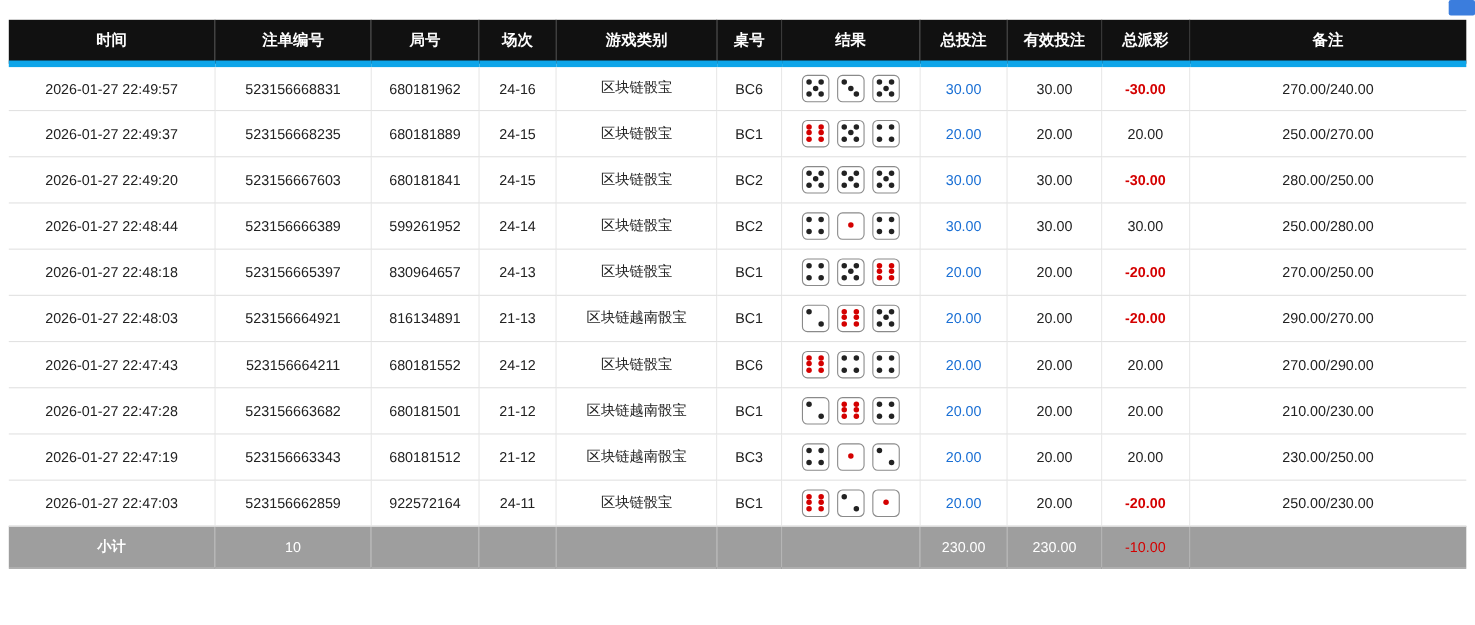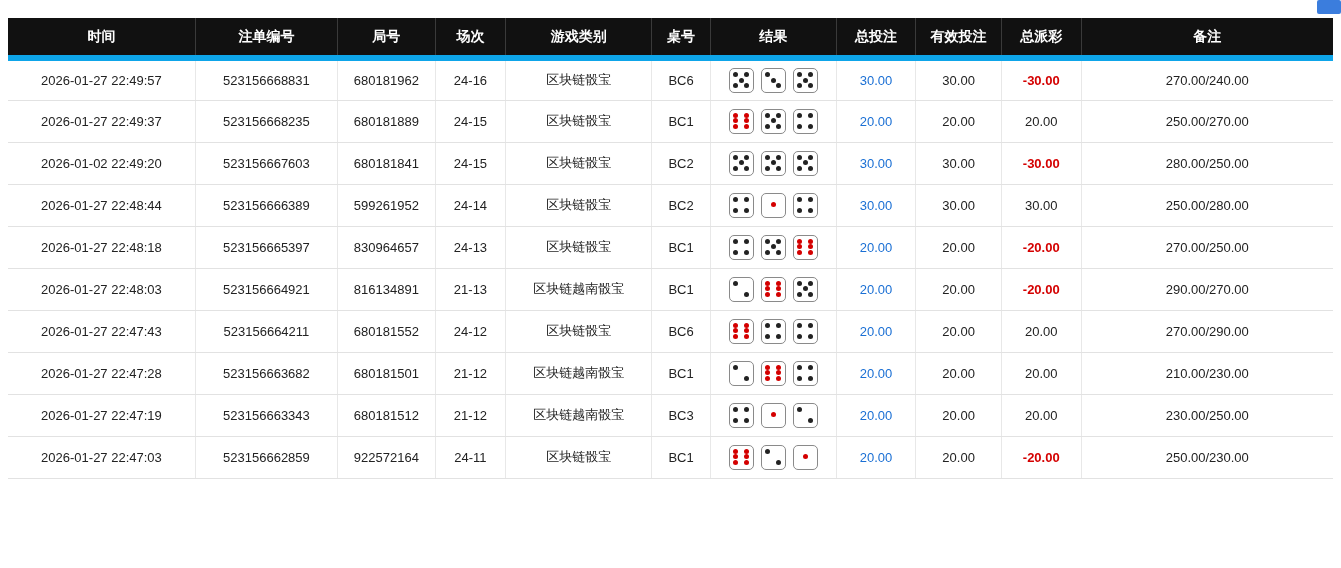--- a/index.html
+++ b/index.html
@@ -226,21 +226,21 @@
                 <i class="p33"></i>
               </span>
             </div>
           </td>
           <td class="c-blue">20.00</td>
           <td>20.00</td>
           <td class="c-dark">20.00</td>
           <td>250.00/270.00</td>
         </tr>
         <tr>
-          <td>2026-01-02 22:49:20</td>
+          <td>2026-01-27 22:49:20</td>
           <td>523156667603</td>
           <td>680181841</td>
           <td>24-15</td>
           <td>区块链骰宝</td>
           <td>BC2</td>
           <td>
             <div class="dice-cell">
               <span class="die">
                 <i class="p11"></i>
                 <i class="p13"></i>
@@ -495,16 +495,29 @@
               <span class="die">
                 <i class="p22 red"></i>
               </span>
             </div>
           </td>
           <td class="c-blue">20.00</td>
           <td>20.00</td>
           <td class="c-red">-20.00</td>
           <td>250.00/230.00</td>
         </tr>
+        <tr class="summary">
+          <td>小计</td>
+          <td class="num">10</td>
+          <td>&nbsp;</td>
+          <td>&nbsp;</td>
+          <td>&nbsp;</td>
+          <td>&nbsp;</td>
+          <td>&nbsp;</td>
+          <td class="num">230.00</td>
+          <td class="num">230.00</td>
+          <td class="num neg">-10.00</td>
+          <td>&nbsp;</td>
+        </tr>
       </tbody>
   </table>
 
 </div>
 
 </body></html>

